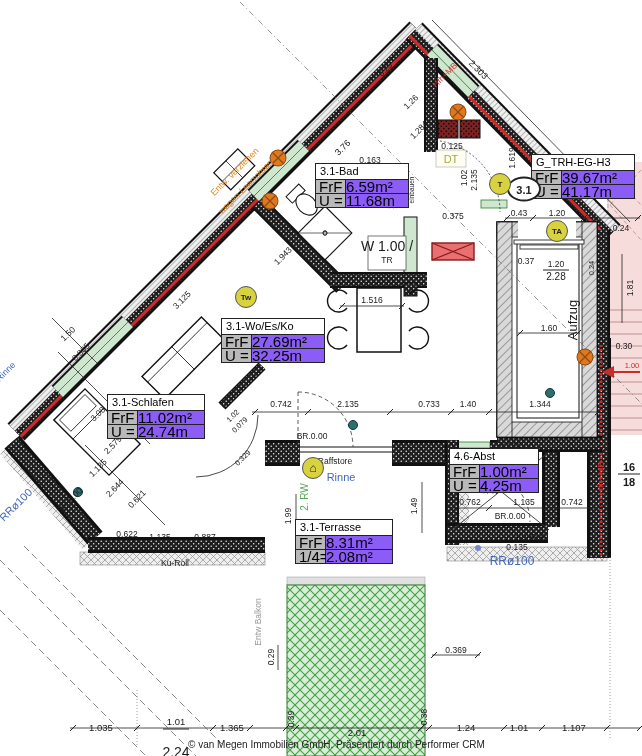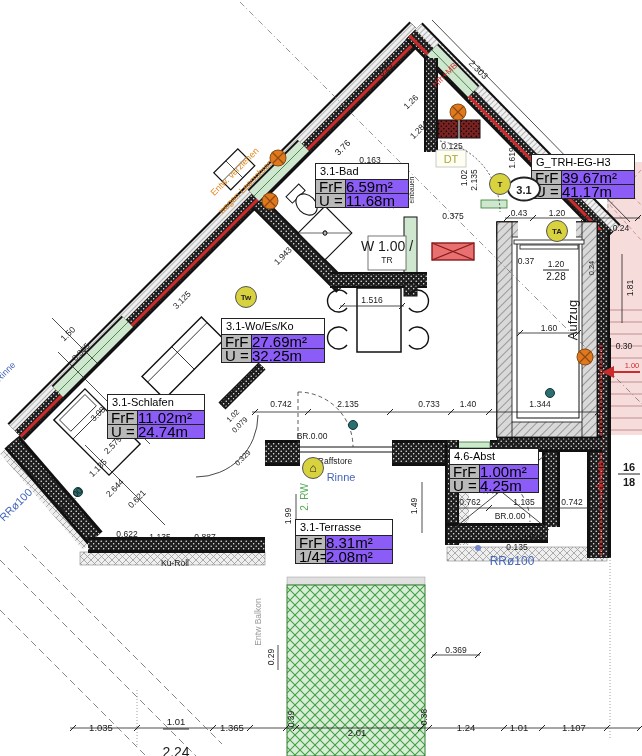--- a/index.html
+++ b/index.html
@@ -400,14 +400,15 @@
         <span class="rb-v">4.25m</span>
       </div>
 </div>
 
 <div class="oval" style="left:524px;top:189px">3.1</div>
 <div class="badge" style="left:500px;top:184px">T</div>
 <div class="badge" style="left:557px;top:231px">TA</div>
 <div class="badge" style="left:246px;top:297px">Tw</div>
 <div class="badge house" style="left:313px;top:468px">⌂</div>
 
+<div class="footer" style="left:188px;top:739px">© van Megen Immobilien GmbH. Präsentiert durch Performer CRM</div>
 
 </div>
 
 </body></html>

